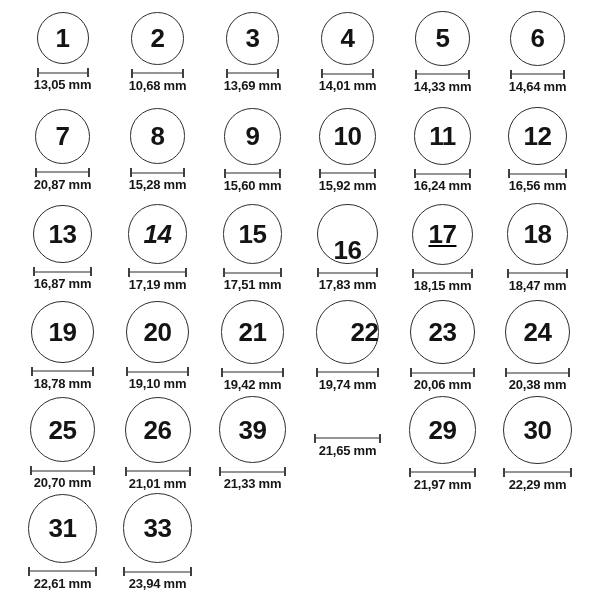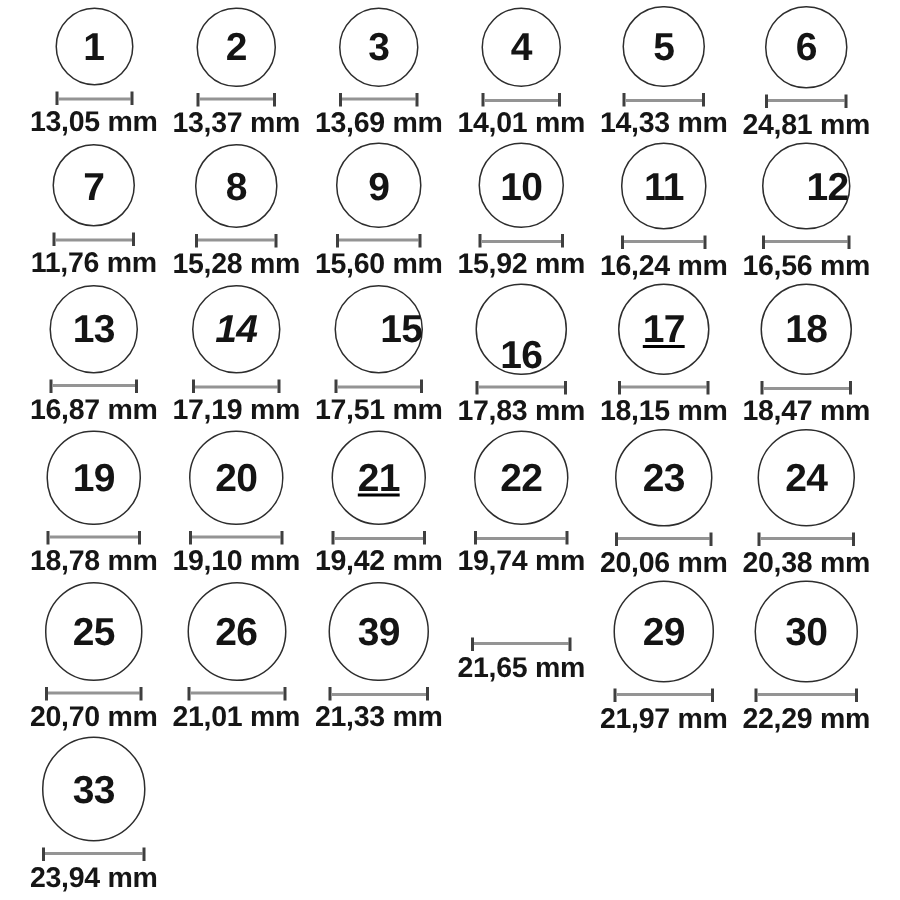--- a/index.html
+++ b/index.html
@@ -58,21 +58,21 @@
     flex: none;
   }
   .bar {
     flex: 1;
     height: 2px;
     background: #949494;
   }
   .label {
     margin-top: 1px;
     font-weight: bold;
-    font-size: 19px;
+    font-size: 13px;
     letter-spacing: -0.2px;
     color: #161616;
     white-space: nowrap;
     line-height: 1.15;
   }
 </style>
 </head>
 <body>
 
 <main class="chart">
@@ -89,21 +89,21 @@
     </div>
     <div class="cell">
       <div class="circle" style="height: 52.6px; width: 52.6px;">
         <span class="num">2</span>
       </div>
       <div class="dimline" style="width: 52.6px;">
         <span class="tick"></span>
         <span class="bar"></span>
         <span class="tick"></span>
       </div>
-      <span class="label">13,37 mm</span>
+      <span class="label">10,68 mm</span>
     </div>
     <div class="cell">
       <div class="circle" style="height: 53.1px; width: 53.1px;">
         <span class="num">3</span>
       </div>
       <div class="dimline" style="width: 53.1px;">
         <span class="tick"></span>
         <span class="bar"></span>
         <span class="tick"></span>
       </div>
@@ -133,32 +133,32 @@
     </div>
     <div class="cell">
       <div class="circle" style="height: 54.8px; width: 54.8px;">
         <span class="num">6</span>
       </div>
       <div class="dimline" style="width: 54.8px;">
         <span class="tick"></span>
         <span class="bar"></span>
         <span class="tick"></span>
       </div>
-      <span class="label">24,81 mm</span>
+      <span class="label">14,64 mm</span>
     </div>
     <div class="cell">
       <div class="circle" style="height: 55.4px; width: 55.4px;">
         <span class="num">7</span>
       </div>
       <div class="dimline" style="width: 55.4px;">
         <span class="tick"></span>
         <span class="bar"></span>
         <span class="tick"></span>
       </div>
-      <span class="label">11,76 mm</span>
+      <span class="label">20,87 mm</span>
     </div>
     <div class="cell">
       <div class="circle" style="height: 55.9px; width: 55.9px;">
         <span class="num">8</span>
       </div>
       <div class="dimline" style="width: 55.9px;">
         <span class="tick"></span>
         <span class="bar"></span>
         <span class="tick"></span>
       </div>
@@ -191,21 +191,21 @@
         <span class="num">11</span>
       </div>
       <div class="dimline" style="width: 57.6px;">
         <span class="tick"></span>
         <span class="bar"></span>
         <span class="tick"></span>
       </div>
       <span class="label">16,24 mm</span>
     </div>
     <div class="cell">
-      <div class="circle" style="height: 58.2px; width: 58.2px; justify-content: flex-end;">
+      <div class="circle" style="height: 58.2px; width: 58.2px;">
         <span class="num">12</span>
       </div>
       <div class="dimline" style="width: 58.2px;">
         <span class="tick"></span>
         <span class="bar"></span>
         <span class="tick"></span>
       </div>
       <span class="label">16,56 mm</span>
     </div>
     <div class="cell">
@@ -224,21 +224,21 @@
         <span class="num">14</span>
       </div>
       <div class="dimline" style="width: 59.3px;">
         <span class="tick"></span>
         <span class="bar"></span>
         <span class="tick"></span>
       </div>
       <span class="label">17,19 mm</span>
     </div>
     <div class="cell">
-      <div class="circle" style="height: 59.8px; width: 59.8px; justify-content: flex-end;">
+      <div class="circle" style="height: 59.8px; width: 59.8px;">
         <span class="num">15</span>
       </div>
       <div class="dimline" style="width: 59.8px;">
         <span class="tick"></span>
         <span class="bar"></span>
         <span class="tick"></span>
       </div>
       <span class="label">17,51 mm</span>
     </div>
     <div class="cell">
@@ -290,32 +290,32 @@
         <span class="num">20</span>
       </div>
       <div class="dimline" style="width: 62.6px;">
         <span class="tick"></span>
         <span class="bar"></span>
         <span class="tick"></span>
       </div>
       <span class="label">19,10 mm</span>
     </div>
     <div class="cell">
-      <div class="circle" style="height: 63.2px; width: 63.2px; text-decoration: underline;">
+      <div class="circle" style="height: 63.2px; width: 63.2px;">
         <span class="num">21</span>
       </div>
       <div class="dimline" style="width: 63.2px;">
         <span class="tick"></span>
         <span class="bar"></span>
         <span class="tick"></span>
       </div>
       <span class="label">19,42 mm</span>
     </div>
     <div class="cell">
-      <div class="circle" style="height: 63.8px; width: 63.8px;">
+      <div class="circle" style="height: 63.8px; width: 63.8px; justify-content: flex-end;">
         <span class="num">22</span>
       </div>
       <div class="dimline" style="width: 63.8px;">
         <span class="tick"></span>
         <span class="bar"></span>
         <span class="tick"></span>
       </div>
       <span class="label">19,74 mm</span>
     </div>
     <div class="cell">
@@ -395,20 +395,31 @@
     <div class="cell">
       <div class="circle" style="height: 68.2px; width: 68.2px;">
         <span class="num">30</span>
       </div>
       <div class="dimline" style="width: 68.2px;">
         <span class="tick"></span>
         <span class="bar"></span>
         <span class="tick"></span>
       </div>
       <span class="label">22,29 mm</span>
+    </div>
+    <div class="cell">
+      <div class="circle" style="height: 68.8px; width: 68.8px;">
+        <span class="num">31</span>
+      </div>
+      <div class="dimline" style="width: 68.8px;">
+        <span class="tick"></span>
+        <span class="bar"></span>
+        <span class="tick"></span>
+      </div>
+      <span class="label">22,61 mm</span>
     </div>
     <div class="cell">
       <div class="circle" style="height: 69.9px; width: 69.9px;">
         <span class="num">33</span>
       </div>
       <div class="dimline" style="width: 69.9px;">
         <span class="tick"></span>
         <span class="bar"></span>
         <span class="tick"></span>
       </div>

